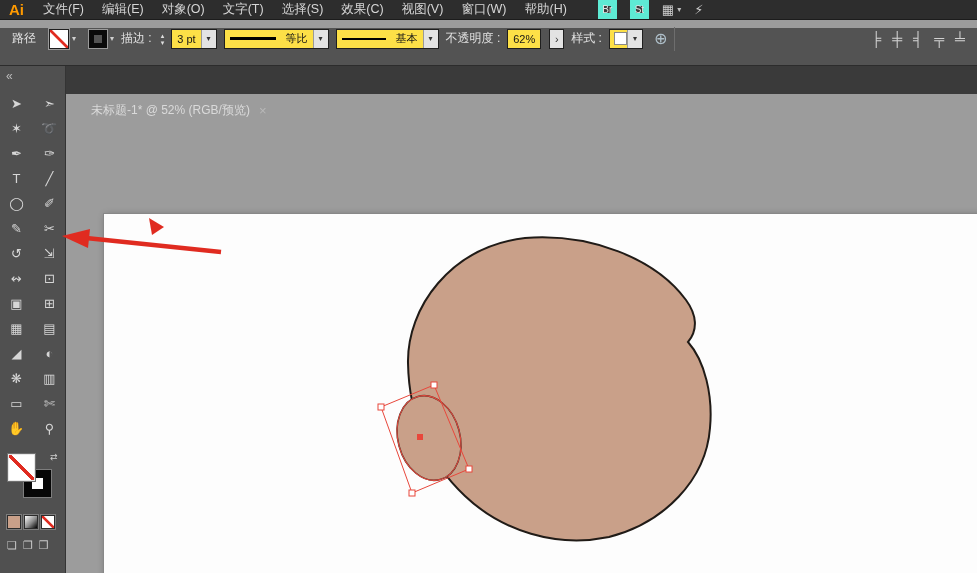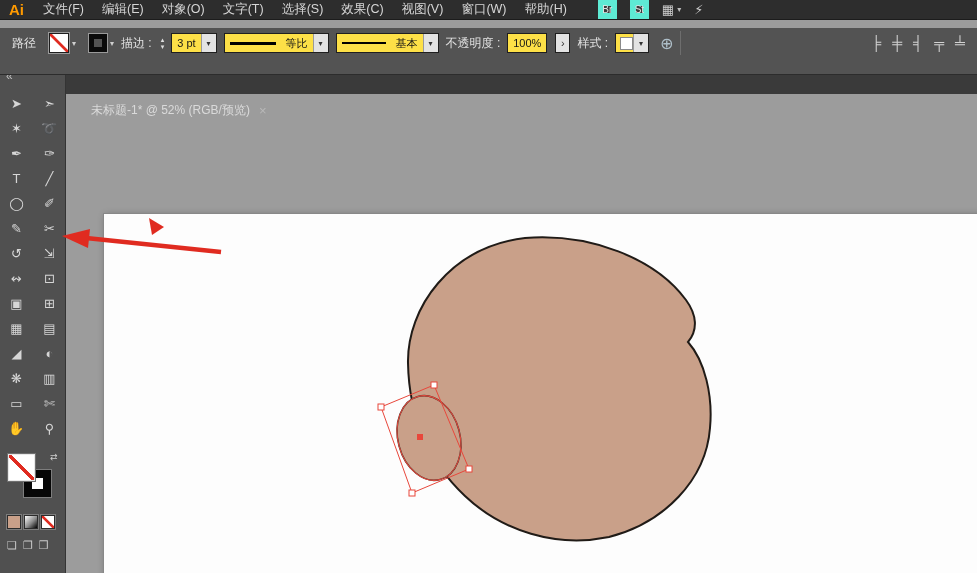--- a/index.html
+++ b/index.html
@@ -12,21 +12,21 @@
   #logo { color:#ff9a00; font-weight:bold; font-size:15px; padding:0 10px 0 9px; }
   #menus { display:flex; height:100%; align-items:center; }
   .menu-item { padding:0 9px; font-size:12.5px; height:100%; display:flex; align-items:center; cursor:default; }
   .mb-right { display:flex; align-items:center; gap:13px; margin-left:22px; }
   .badge { width:19px; height:19px; display:flex; align-items:center; justify-content:center;
            font-size:10px; color:#e3e3e3; background:#3a3a3a; border:6px solid #5eead4; }
   .mb-ic { display:flex; align-items:center; gap:3px; font-size:13px; color:#cfcfcf; }
   .mb-chev { font-size:8px; color:#bdbdbd; }
 
   
-  #controlbar { position:absolute; left:0; top:28px; width:977px; height:47px; background:#535353;
+  #controlbar { position:absolute; left:0; top:28px; width:977px; height:38px; background:#535353;
                 display:flex; align-items:center; gap:7px; padding:0 8px 16px 12px;
                 border-bottom:1px solid #2c2c2c; color:#e2e2e2; font-size:12px; z-index:10; }
   .cb-label { white-space:nowrap; }
   .swcombo { display:flex; align-items:center; gap:3px; margin-left:6px; }
   .fillsw { width:20px; height:20px; border:1px solid #1e1e1e; outline:1px solid #9a9a9a;
             background:linear-gradient(to top right,#fff 44%,#e02b20 45%,#e02b20 55%,#fff 56%); }
   .strokesw { width:18px; height:18px; border:5px solid #0a0a0a; background:#535353; outline:1px solid #9a9a9a; }
   .sw-chev { font-size:8px; color:#cfcfcf; }
   .stepper { display:flex; flex-direction:column; font-size:7px; line-height:7px; color:#dedede; margin-left:2px; }
   .field { background:#fde047; border:1px solid #1f1f1f; height:20px; display:flex; align-items:center;
@@ -146,21 +146,21 @@
   </span>
 
   <span class="field">
     <span class="linepre thin"></span>
     <span class="pad">基本</span>
     <span class="chevbox">▾</span>
   </span>
 
   <span class="cb-label">不透明度 :</span>
   <span class="field">
-    <span class="pad">100%</span>
+    <span class="pad">62%</span>
   </span>
   <span class="morebtn">›</span>
 
   <span class="cb-label">样式 :</span>
   <span class="field">
     <span class="styleswatch"></span>
     <span class="chevbox">▾</span>
   </span>
 
   <span class="globe">⊕</span>

